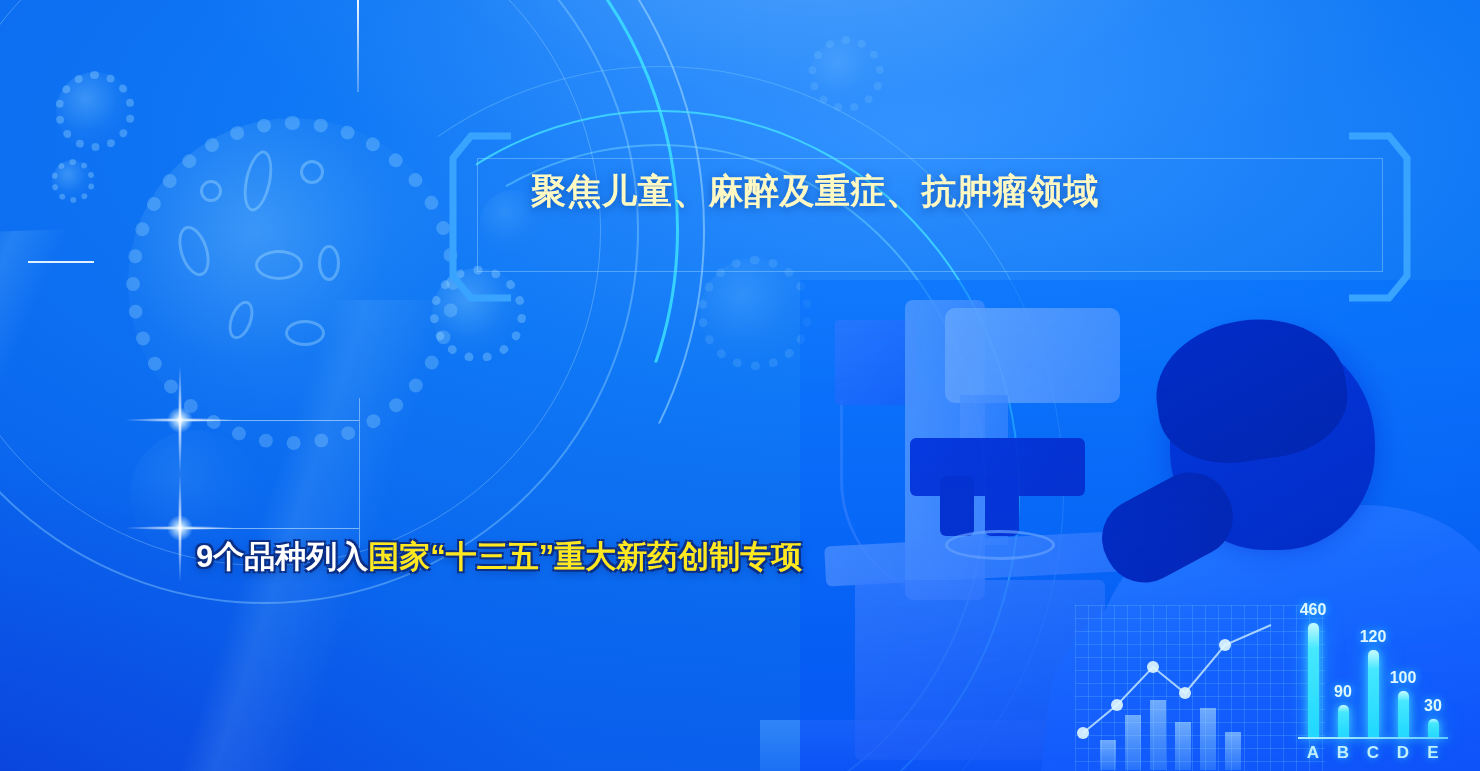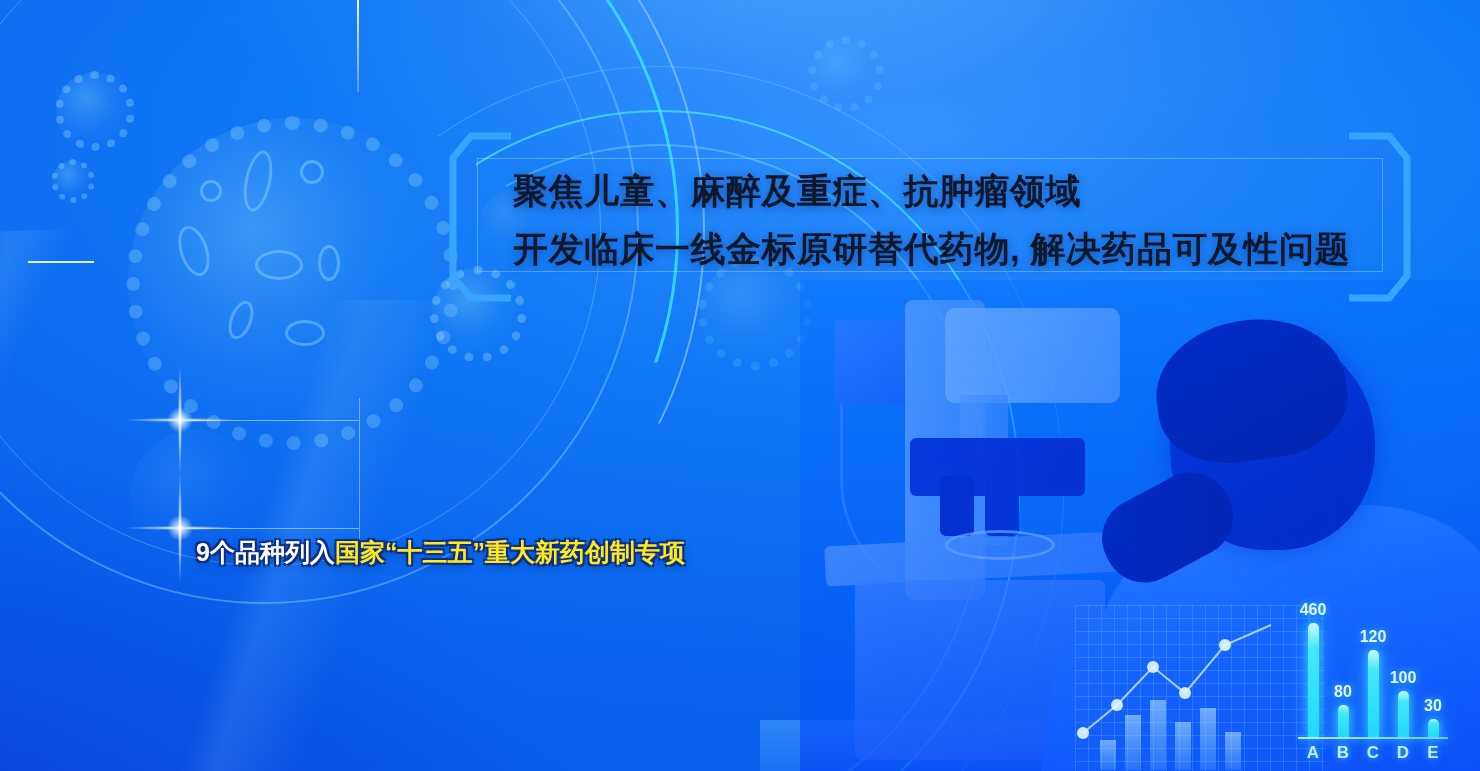--- a/index.html
+++ b/index.html
@@ -168,22 +168,22 @@
   }
   .frame-inner{
     position:absolute;inset:18px 22px;
     border:1px solid rgba(150,210,255,.45);
   }
   .bracket{position:absolute;}
   .bracket svg{display:block;}
 
   
   .headline{
-    position:absolute;left:513px;top:162px;width:900px;
-    color:#0f172a;font-weight:bold;letter-spacing:.5px;
+    position:absolute;left:531px;top:162px;width:900px;
+    color:#fef9c3;font-weight:bold;letter-spacing:.5px;
     text-shadow:0 2px 10px rgba(5,35,110,.45);
   }
   .hl-line{font-size:35px;line-height:58px;white-space:nowrap;}
 
   
   .glint{position:absolute;width:120px;height:120px;pointer-events:none;}
   .glint::before,.glint::after{
     content:"";position:absolute;left:50%;top:50%;transform:translate(-50%,-50%);
     background:radial-gradient(closest-side,#ffffff,rgba(190,230,255,.0));
   }
@@ -206,21 +206,21 @@
     text-shadow:
       -2px -2px 0 #0b2f86, 2px -2px 0 #0b2f86, -2px 2px 0 #0b2f86, 2px 2px 0 #0b2f86,
       0 3px 8px rgba(4,25,90,.55);
   }
   .feat-sub{
     margin-top:6px;font-size:19px;font-weight:bold;color:#ffffff;
     text-shadow:
       -2px -2px 0 #0b2f86, 2px -2px 0 #0b2f86, -2px 2px 0 #0b2f86, 2px 2px 0 #0b2f86,
       0 3px 8px rgba(4,25,90,.5);
   }
-  .feat-row{font-size:25px;font-weight:bold;}
+  .feat-row{font-size:31px;font-weight:bold;}
   .feat-row .w{
     color:#ffffff;
     text-shadow:-2px -2px 0 #0b2f86,2px -2px 0 #0b2f86,-2px 2px 0 #0b2f86,2px 2px 0 #0b2f86,0 3px 8px rgba(4,25,90,.5);
   }
   .feat-row .y{
     color:#ffe81f;
     text-shadow:-2px -2px 0 #0b2f86,2px -2px 0 #0b2f86,-2px 2px 0 #0b2f86,2px 2px 0 #0b2f86,0 3px 8px rgba(4,25,90,.55);
   }
 
   
@@ -374,21 +374,20 @@
 
     <div class="bracket" style="right:-6px;top:-8px;">
       <svg width="70" height="170" viewBox="0 0 70 170">
         <path d="M8 4 L48 4 L66 26 L66 144 L48 166 L8 166" fill="none" stroke="#39a4ff" stroke-width="7" stroke-linejoin="miter"></path>
       </svg>
     </div>
   </div>
 
   <div class="headline">
     <div class="hl-line">聚焦儿童、麻醉及重症、抗肿瘤领域</div>
-    <div class="hl-line">开发临床一线金标原研替代药物, 解决药品可及性问题</div>
   </div>
 
   <div class="connector" style="left:184px;top:420px;width:175px;height:1px;border-top:1px solid rgba(195,230,255,.6);border-left:none;"></div>
   <div class="connector" style="left:359px;top:398px;width:1px;height:150px;border-left:1px solid rgba(195,230,255,.5);border-top:none;"></div>
   <div class="connector" style="left:184px;top:528px;width:175px;height:1px;border-top:1px solid rgba(195,230,255,.6);border-left:none;"></div>
 
   <div class="glint" style="left:120px;top:360px;">
       <i></i>
     </div>
   <div class="glint" style="left:120px;top:468px;">
@@ -403,21 +402,21 @@
   </div>
 
   <div class="chart">
     <div class="chart-plot">
         <div class="cbar-wrap">
           <div class="cbar" style="height: 114px;"></div>
           <div class="cval" style="bottom: 118px;">460</div>
         </div>
         <div class="cbar-wrap">
           <div class="cbar" style="height: 32px;"></div>
-          <div class="cval" style="bottom: 36px;">80</div>
+          <div class="cval" style="bottom: 36px;">90</div>
         </div>
         <div class="cbar-wrap">
           <div class="cbar" style="height: 87px;"></div>
           <div class="cval" style="bottom: 91px;">120</div>
         </div>
         <div class="cbar-wrap">
           <div class="cbar" style="height: 46px;"></div>
           <div class="cval" style="bottom: 50px;">100</div>
         </div>
         <div class="cbar-wrap">

